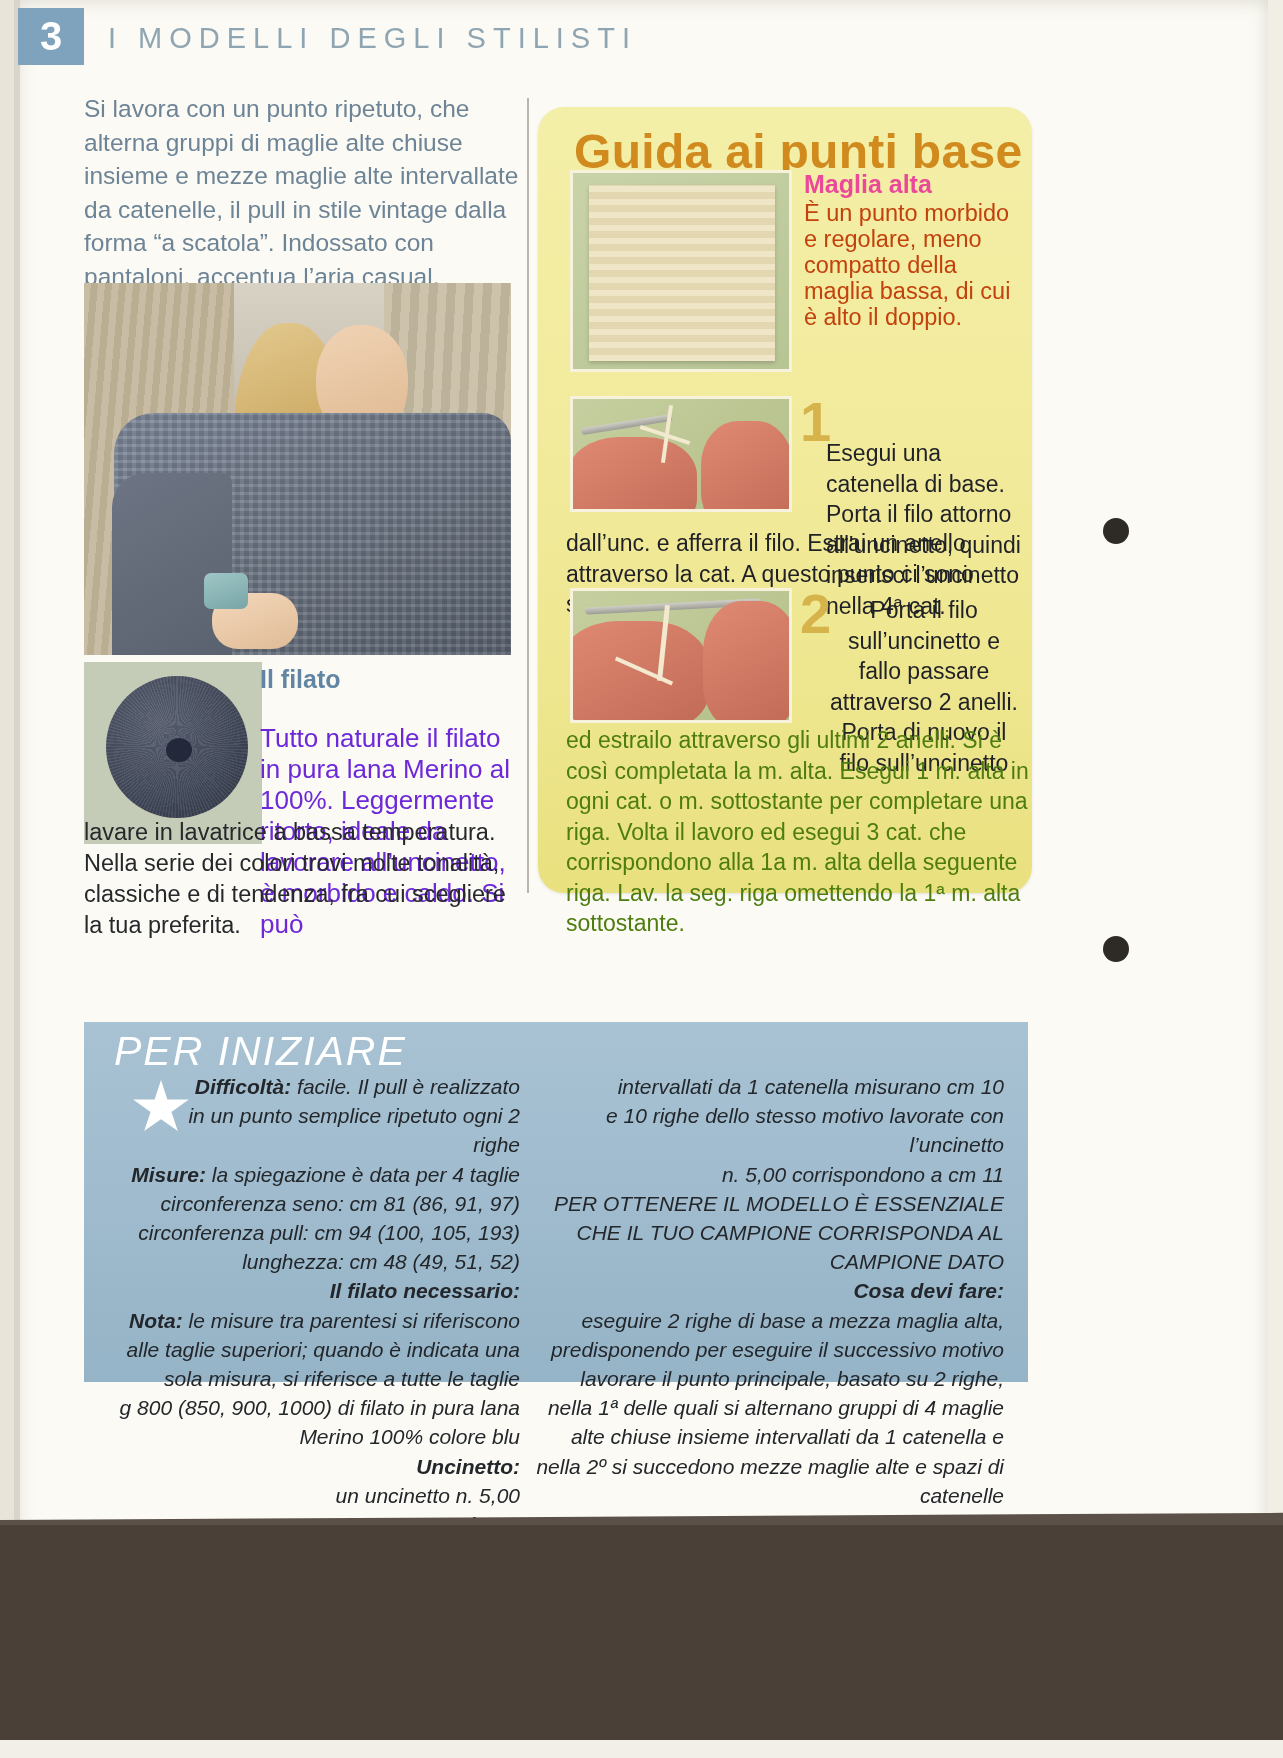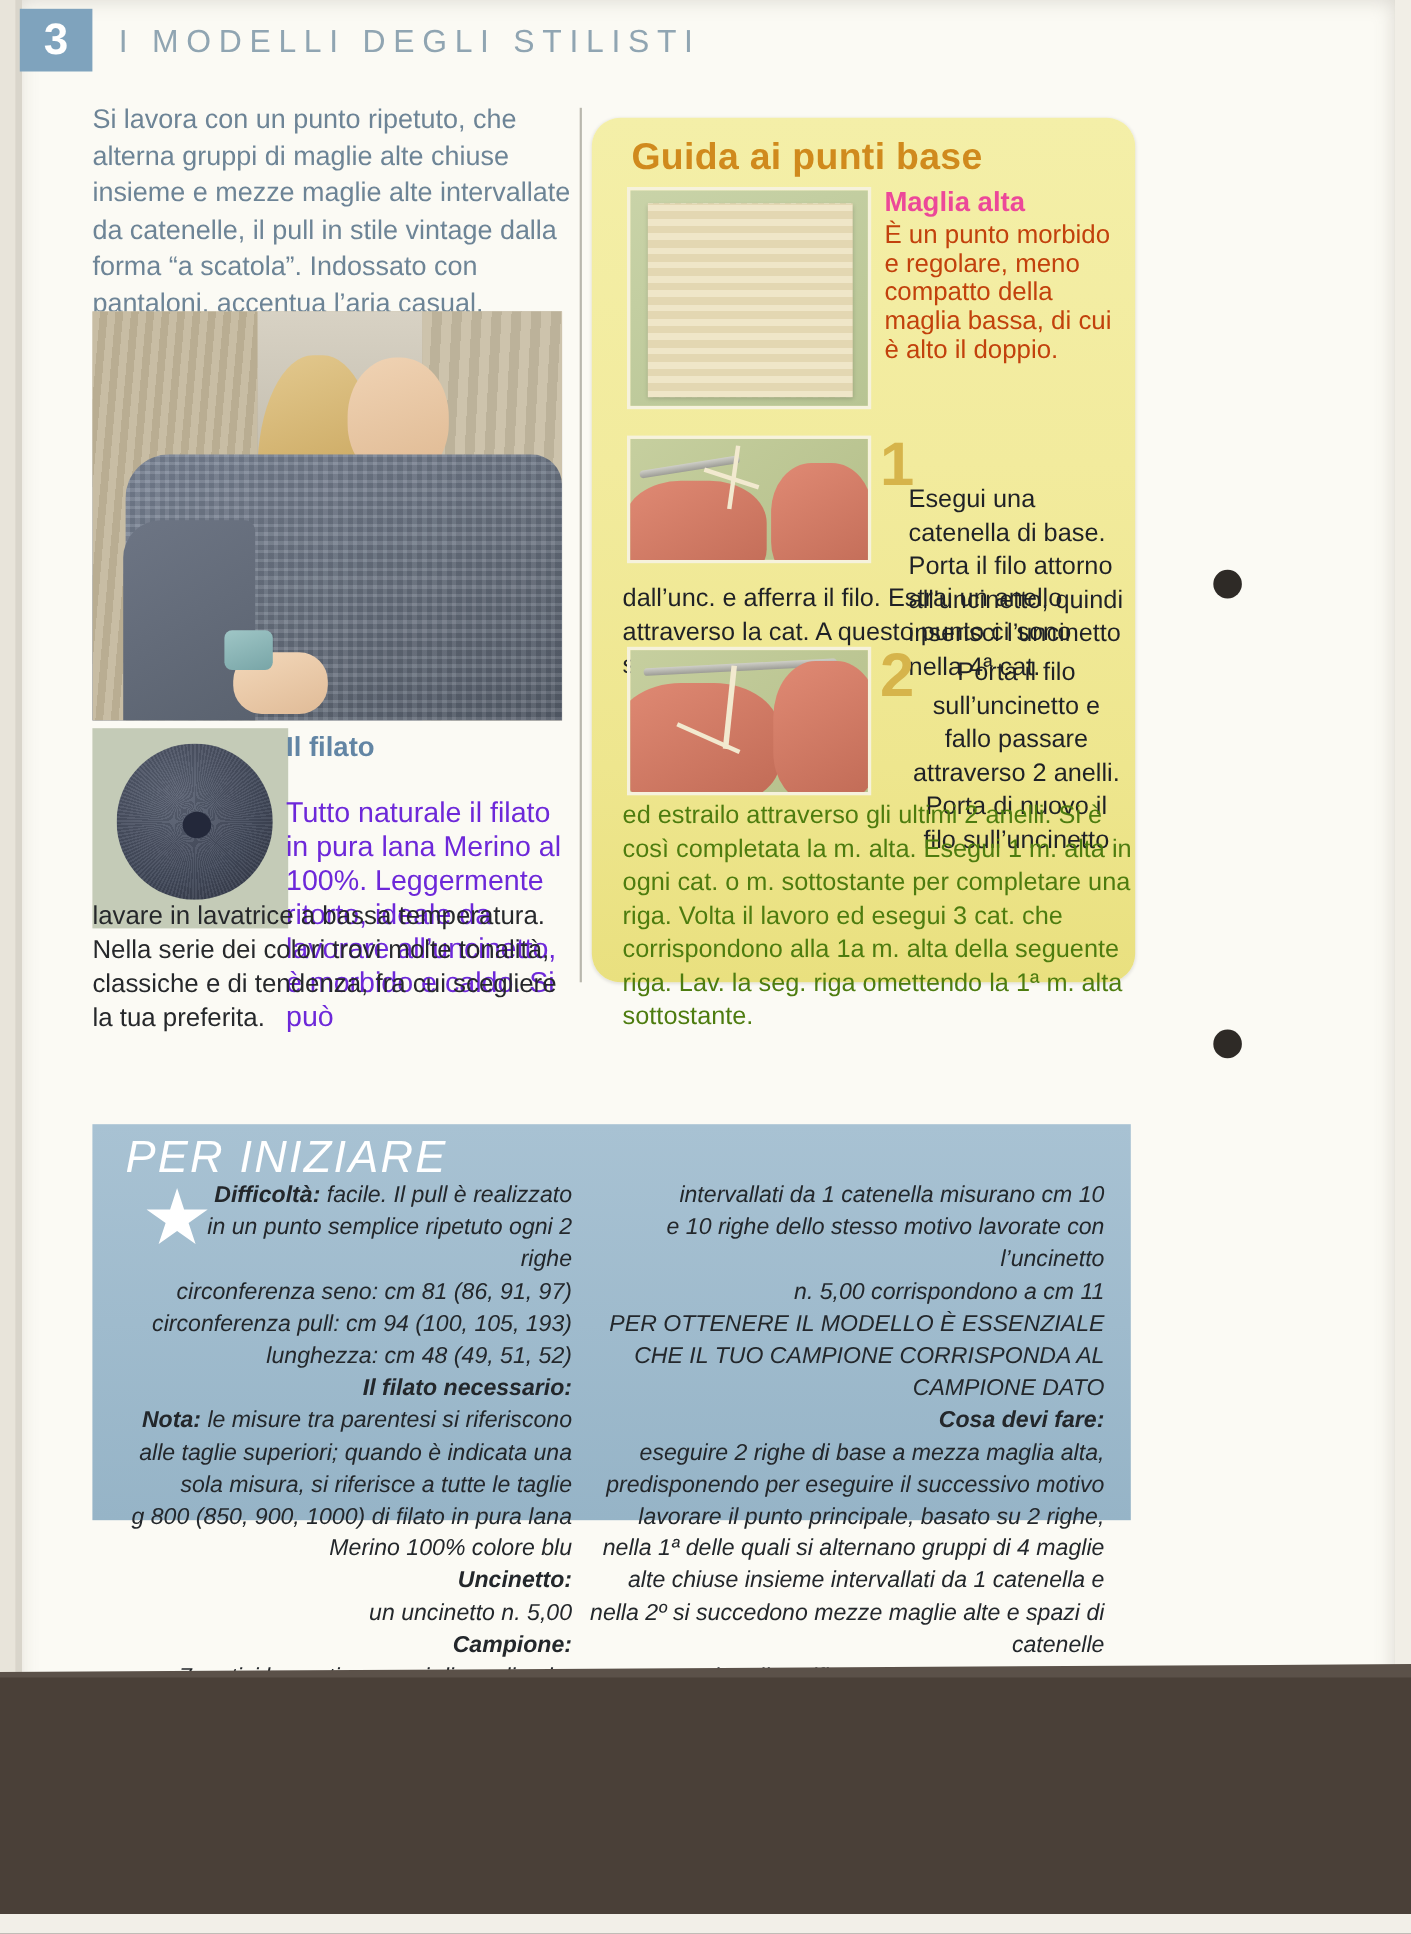--- a/index.html
+++ b/index.html
@@ -93,21 +93,21 @@
   .vdiv{position:absolute;left:527px;top:98px;width:2px;height:795px;background:#b9b7ad;}
 
   
   .ypanel{
     position:absolute;left:538px;top:107px;width:494px;height:786px;
     background:linear-gradient(180deg,#f4efa8 0%,#f2eb9d 40%,#eee68e 75%,#e9e07f 100%);
     border-radius:26px;
     box-shadow:0 1px 3px rgba(0,0,0,.10);
   }
   .ypanel-title{
-    position:absolute;left:574px;top:124px;font-size:34px;font-weight:bold;color:#d08a1d;
+    position:absolute;left:574px;top:124px;font-size:48px;font-weight:bold;color:#d08a1d;
     letter-spacing:.3px;
   }
   .swatch-img{
     position:absolute;left:570px;top:170px;width:222px;height:202px;
     background:linear-gradient(150deg,#c9d3a8,#b7c493);
     padding:0;overflow:hidden;border:3px solid #f6f2dc;box-sizing:border-box;
   }
   .swatch-fabric{
     position:absolute;left:16px;top:12px;width:186px;height:176px;
     background:
@@ -232,20 +232,21 @@
 
   <div class="stepnum s2n">2</div>
   <div class="steptxt s2t">Porta il filo sull’uncinetto e fallo passare attraverso 2 anelli. Porta di nuovo il filo sull’uncinetto</div>
   <div class="fullrow2">ed estrailo attraverso gli ultimi 2 anelli. Si è così completata la m. alta. Esegui 1 m. alta in ogni cat. o m. sottostante per completare una riga. Volta il lavoro ed esegui 3 cat. che corrispondono alla 1a m. alta della seguente riga. Lav. la seg. riga omettendo la 1ª m. alta sottostante.</div>
 
   <div class="pi"></div>
   <div class="pi-title">PER INIZIARE</div>
   <div class="star"></div>
   <div class="pi-col pi-left">
       <p class="ind"><b>Difficoltà:</b><span> facile. Il pull è realizzato in un punto semplice ripetuto ogni 2 righe</span></p>
+      <p><b>Misure:</b><span> la spiegazione è data per 4 taglie</span></p>
       <p><span>circonferenza seno: cm 81 (86, 91, 97)</span></p>
       <p><span>circonferenza pull: cm 94 (100, 105, 193)</span></p>
       <p><span>lunghezza: cm 48 (49, 51, 52)</span></p>
       <p><b>Il filato necessario:</b></p>
       <p><b>Nota:</b><span> le misure tra parentesi si riferiscono alle taglie superiori; quando è indicata una sola misura, si riferisce a tutte le taglie</span></p>
       <p><span>g 800 (850, 900, 1000) di filato in pura lana Merino 100% colore blu</span></p>
       <p><b>Uncinetto:</b></p>
       <p><span>un uncinetto n. 5,00</span></p>
       <p><b>Campione:</b></p>
       <p><span>7 motivi lavorati a gruppi di maglie alte</span></p>

